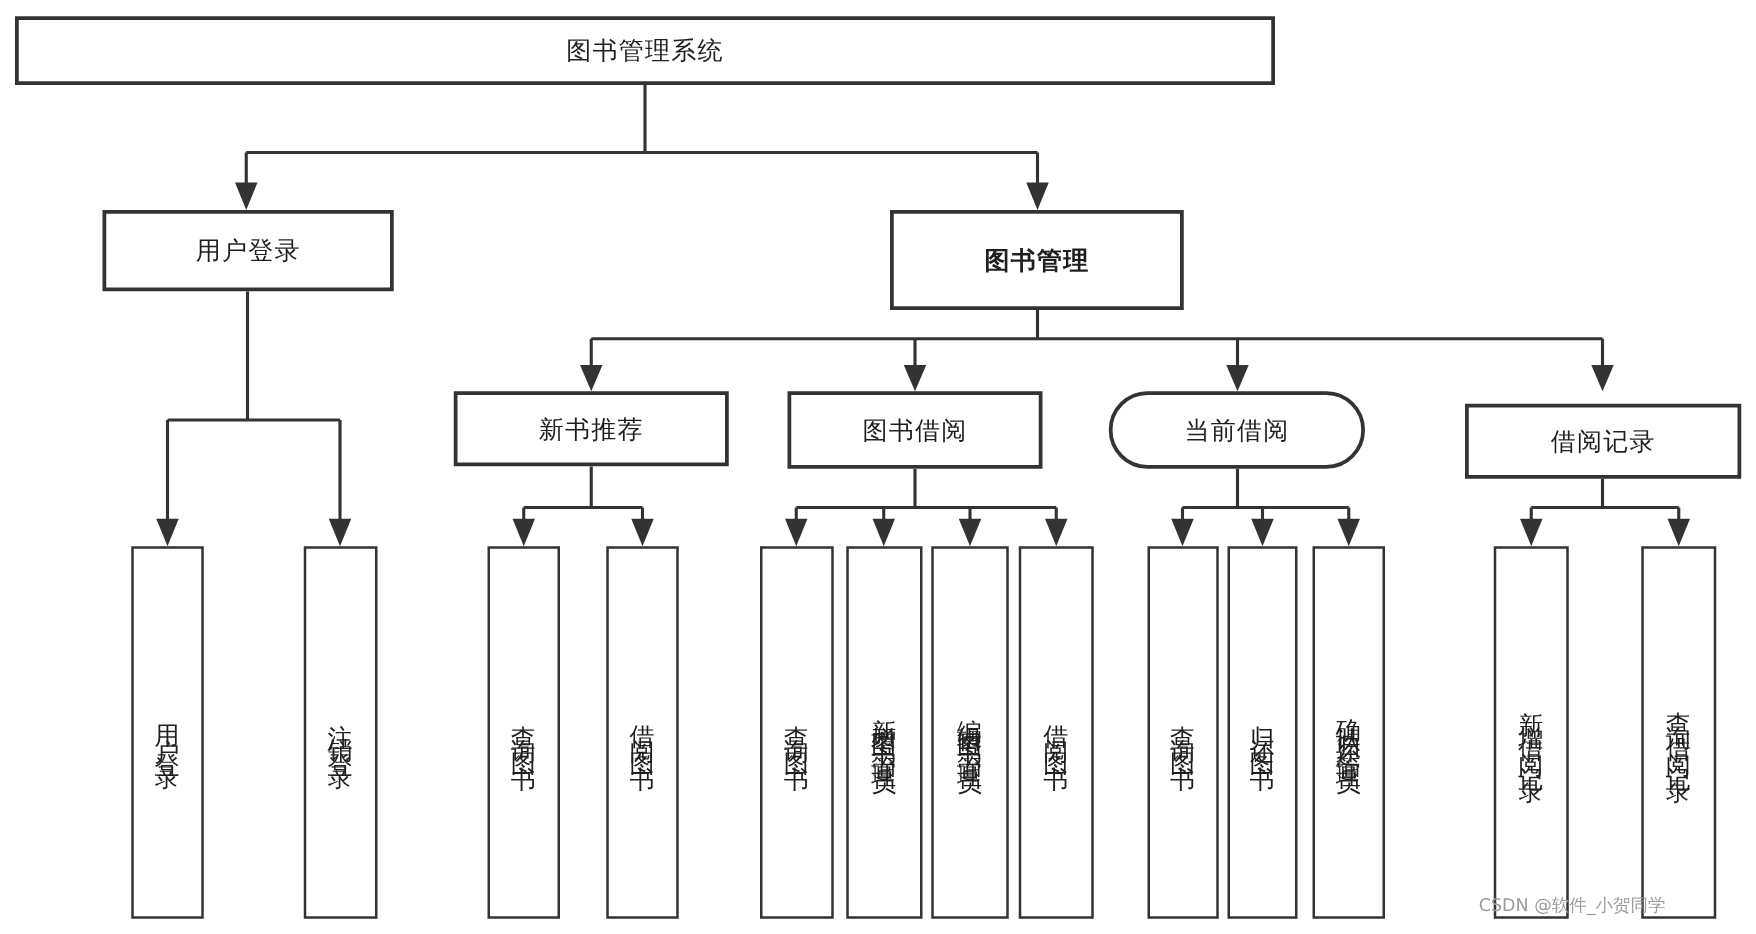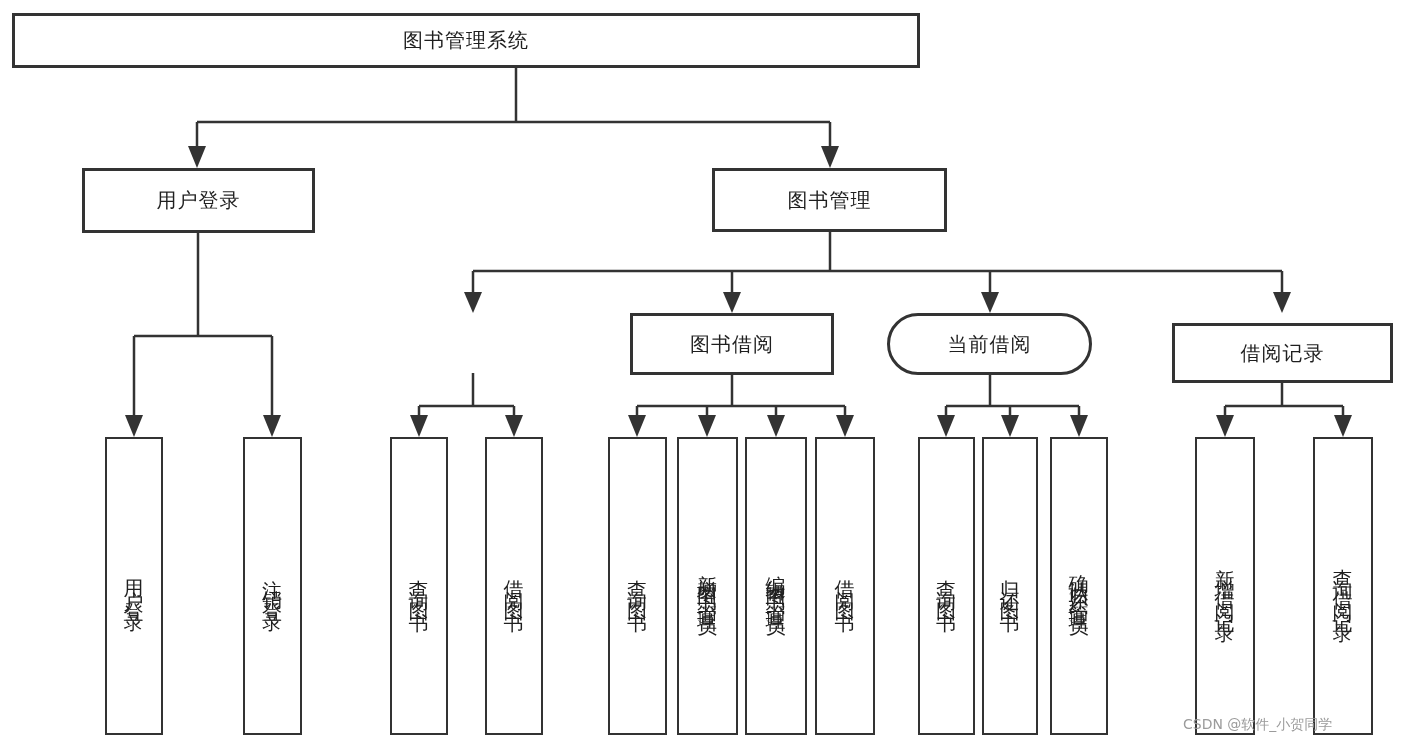--- a/index.html
+++ b/index.html
@@ -135,31 +135,34 @@
       <polygon points="767,415 785,415 776,437"></polygon>
       <polygon points="836,415 854,415 845,437"></polygon>
       <polygon points="937,415 955,415 946,437"></polygon>
       <polygon points="1001,415 1019,415 1010,437"></polygon>
       <polygon points="1070,415 1088,415 1079,437"></polygon>
       <polygon points="1216,415 1234,415 1225,437"></polygon>
       <polygon points="1334,415 1352,415 1343,437"></polygon>
     </g>
   </svg>
 
-  <div class="box hbox" style="left:12px; top:13px; width:908px; height:55px;text-align:center;">
+  <div class="box hbox" style="left:12px; top:13px; width:1008px; height:55px;text-align:center;">
     <span>图书管理系统</span>
   </div>
 
   <div class="box hbox" style="left:82px; top:168px; width:233px; height:65px;">
     <span>用户登录</span>
   </div>
-  <div class="box hbox" style="left:712px; top:168px; width:235px; height:64px;">
+  <div class="box hbox" style="left:712px; top:168px; width:235px; height:80px;font-weight:bold;">
     <span>图书管理</span>
   </div>
 
+  <div class="box hbox" style="left:363px; top:313px; width:220px; height:60px;">
+    <span>新书推荐</span>
+  </div>
   <div class="box hbox" style="left:630px; top:313px; width:204px; height:62px;">
     <span>图书借阅</span>
   </div>
   <div class="box hbox" style="left:887px; top:313px; width:205px; height:62px;border-radius:31px;">
     <span>当前借阅</span>
   </div>
   <div class="box hbox" style="left:1172px; top:323px; width:221px; height:60px;">
     <span>借阅记录</span>
   </div>
 

